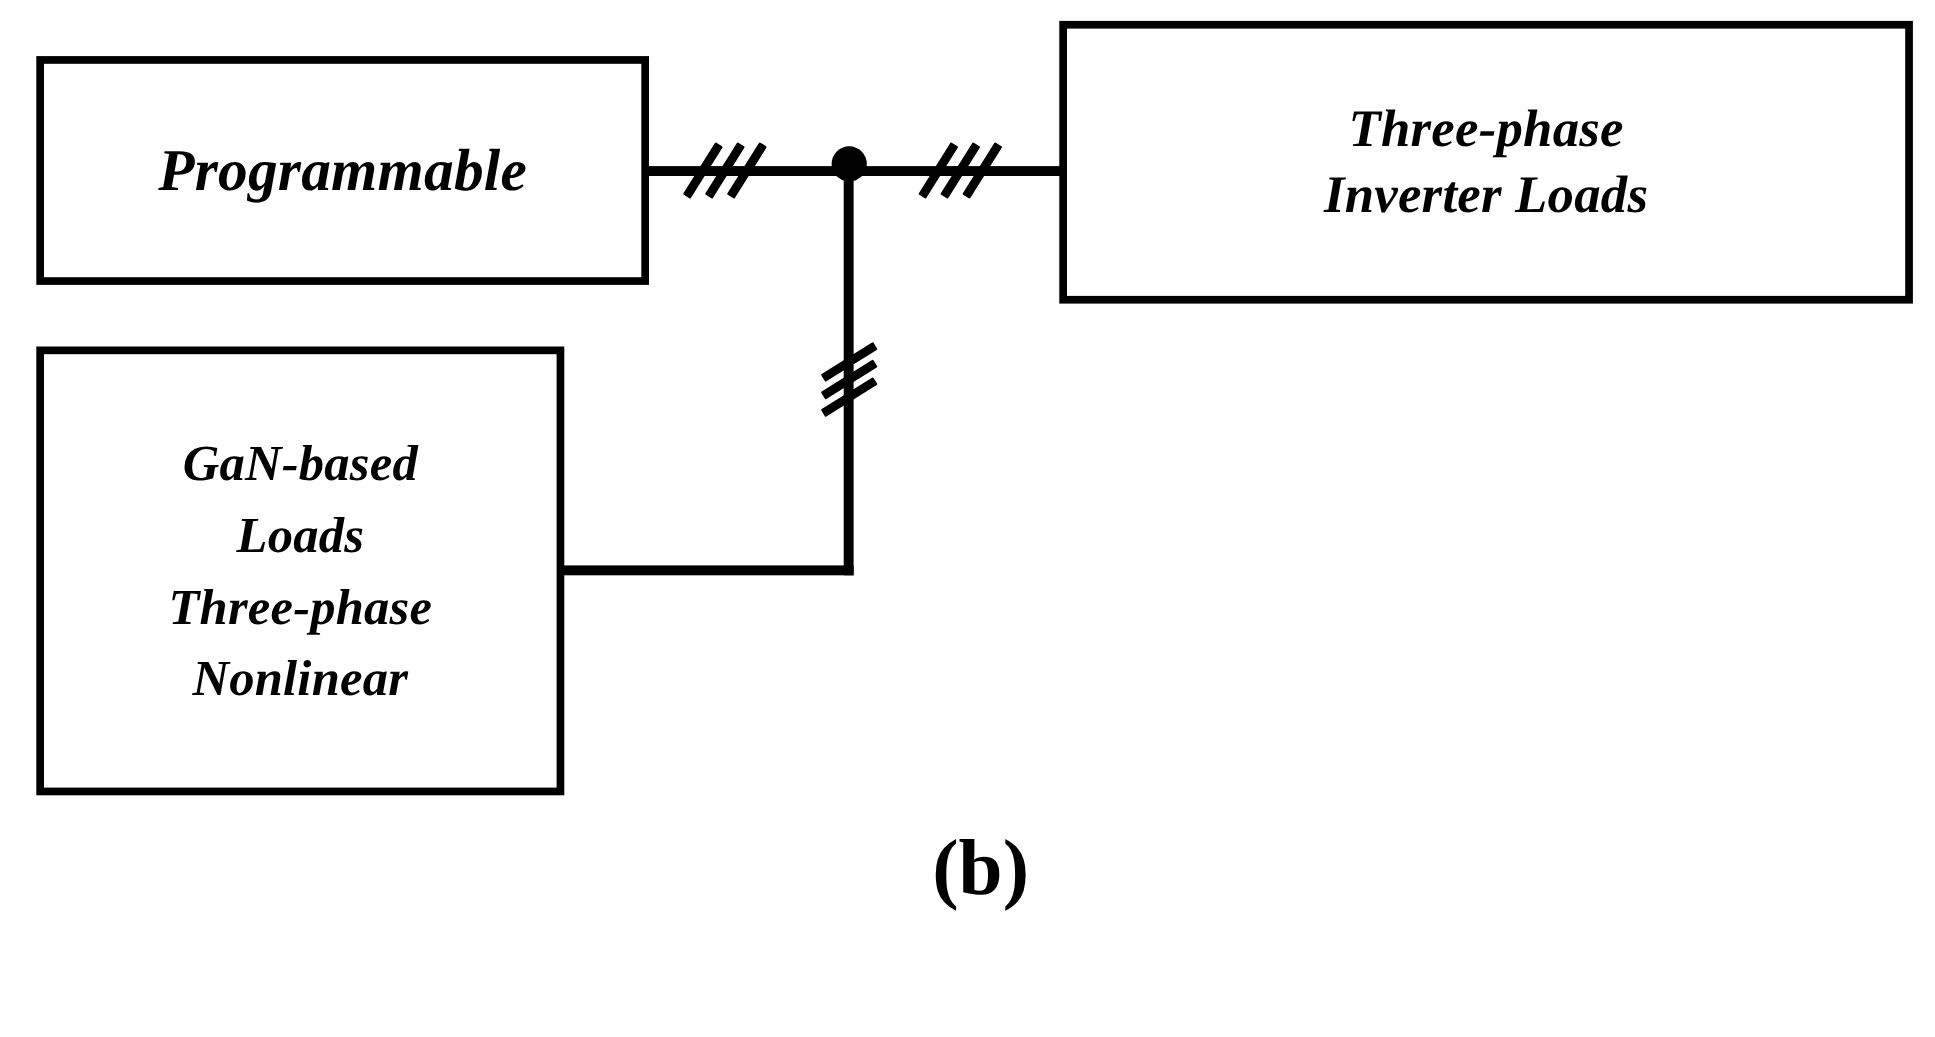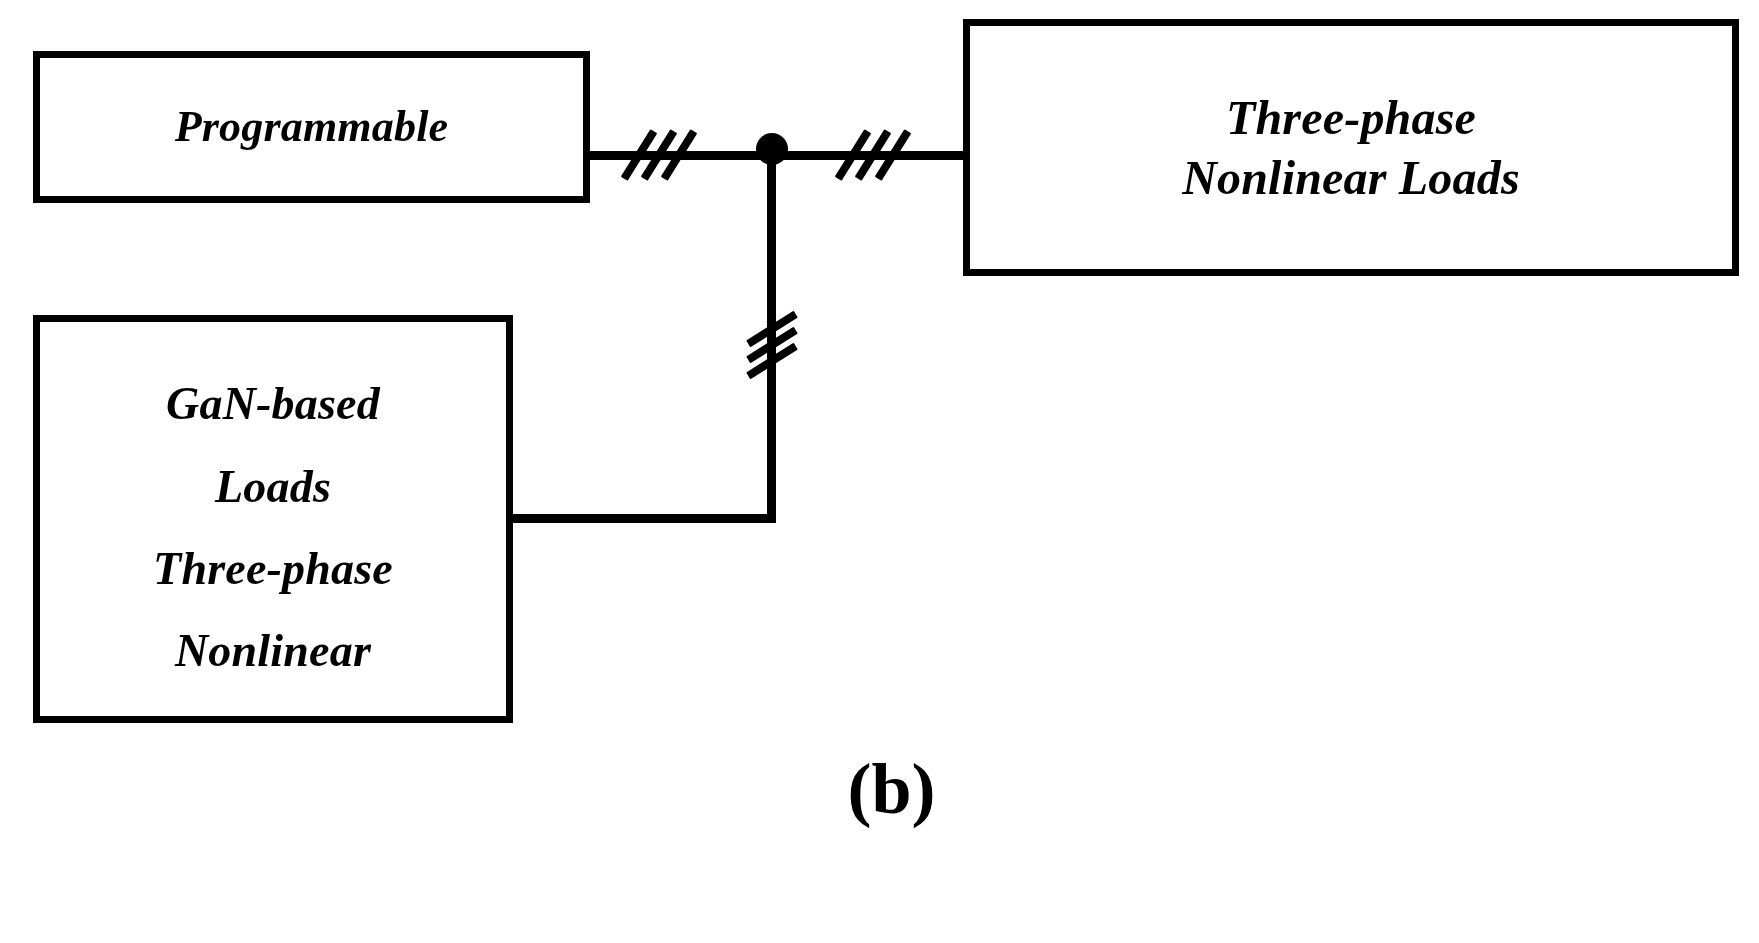--- a/index.html
+++ b/index.html
@@ -35,38 +35,38 @@
   }
   .block .line {
     display: block;
     white-space: nowrap;
   }
 
   #block-supply {
     left: 33px;
     top: 51px;
     width: 557px;
-    height: 152px;
-    font-size: 44px;
+    height: 208px;
+    font-size: 54px;
   }
   #block-loads {
     left: 963px;
     top: 19px;
     width: 776px;
     height: 257px;
     font-size: 48px;
   }
   #block-inverter {
     left: 33px;
     top: 315px;
     width: 480px;
     height: 408px;
     font-size: 46px;
   }
-  #block-inverter .line { line-height: 1.42; margin-top: 17px; }
+  #block-inverter .line { line-height: 1.42; }
   #block-loads .line { line-height: 1.24; }
   #block-supply .line { line-height: 1.30; }
 
   
   .wire-h {
     position: absolute;
     background: #000000;
     height: 9px;
   }
   .wire-v {
@@ -145,21 +145,21 @@
 <body>
 
 <div id="canvas">
 
   <div class="block" id="block-supply">
     <span class="line">Programmable</span>
   </div>
 
   <div class="block" id="block-loads">
     <span class="line">Three-phase</span>
-    <span class="line">Nonlinear Loads</span>
+    <span class="line">Inverter Loads</span>
   </div>
 
   <div class="block" id="block-inverter">
     <span class="line">GaN-based</span>
     <span class="line">Loads</span>
     <span class="line">Three-phase</span>
     <span class="line">Nonlinear</span>
   </div>
 
   <div class="wire-h" id="wire-supply-node"></div>

